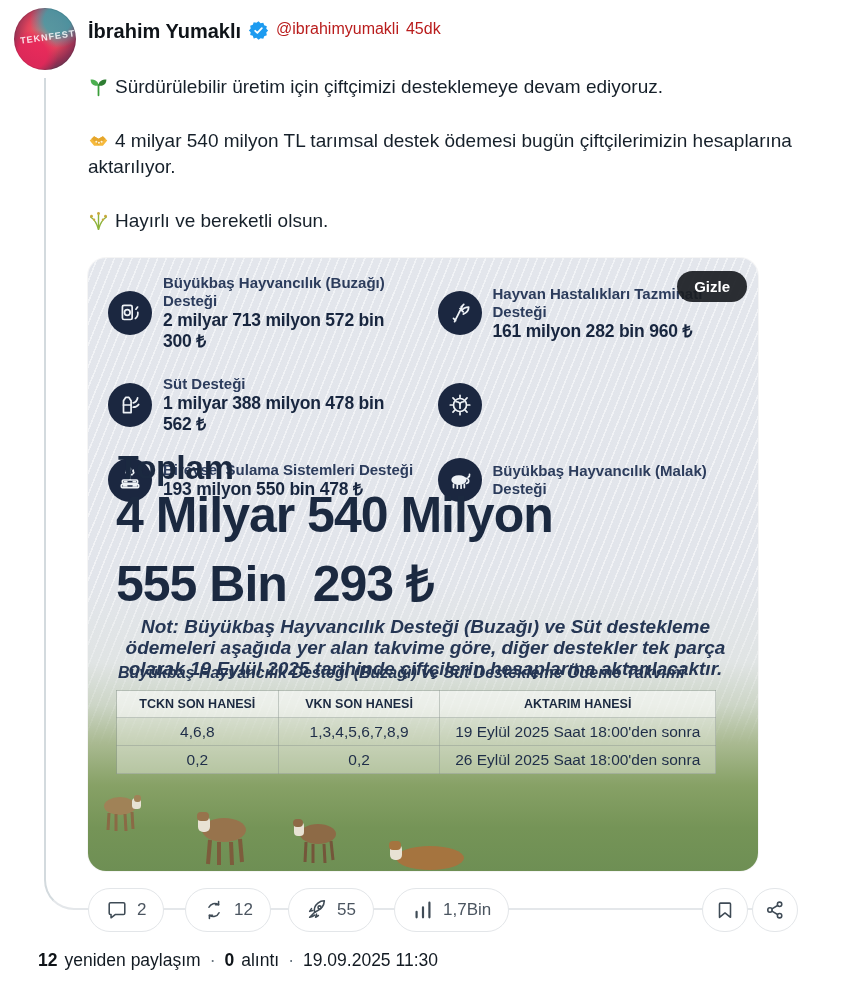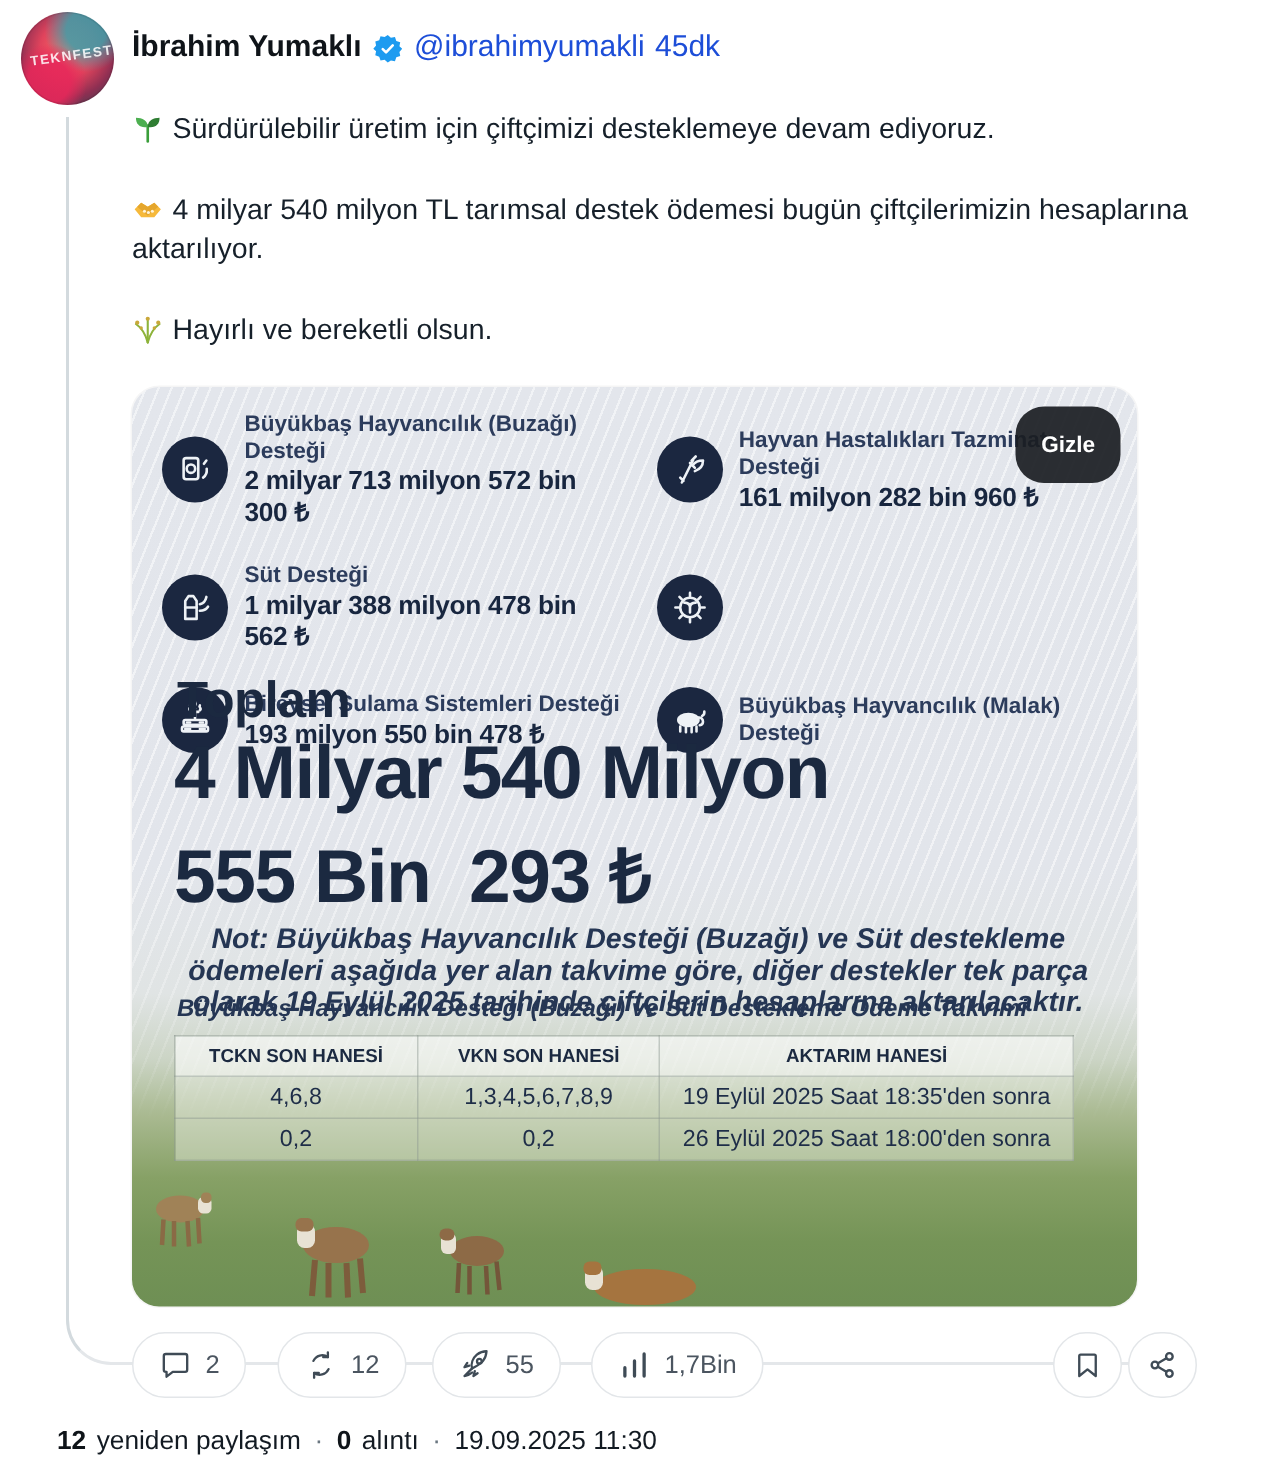--- a/index.html
+++ b/index.html
@@ -16,24 +16,24 @@
   
   .avatar {
     position:absolute; left:14px; top:8px; width:62px; height:62px; border-radius:50%;
     background:
       radial-gradient(circle at 30% 75%, rgba(230,40,90,.9) 0 22%, transparent 40%),
       radial-gradient(circle at 70% 20%, rgba(60,160,170,.85) 0 20%, transparent 42%),
       radial-gradient(circle at 50% 40%, #ff6f68 0%, #e0435c 38%, #8e2f52 66%, #27454f 100%);
     box-shadow: inset 0 0 0 1px rgba(0,0,0,.08);
   }
   .avatar .av-txt{ position:absolute; left:6px; top:24px; font-size:9px; font-weight:bold; color:rgba(255,255,255,.85); letter-spacing:1px; transform:rotate(-8deg);}
-  .header { position:absolute; left:88px; top:20px; display:flex; align-items:flex-end; gap:7px; white-space:nowrap; }
+  .header { position:absolute; left:88px; top:20px; display:flex; align-items:flex-start; gap:7px; white-space:nowrap; }
   .name { font-size:20px; font-weight:bold; color:#0f1419; }
   .badge { width:21px; height:21px; display:inline-block; }
-  .handle, .time { font-size:20px; color:#1d4ed8; }
+  .handle, .time { font-size:16px; color:#b91c1c; }
 
   
   .tweet-text { position:absolute; left:88px; top:74px; width:722px; color:#16202a; font-size:19px; line-height:26px; }
   .tweet-text p { margin:0 0 28px 0; }
   .emoji { display:inline-block; width:21px; height:21px; vertical-align:-4px; margin-right:6px; }
 
   
   .media {
     position:absolute; left:88px; top:258px; width:670px; height:613px;
     border-radius:18px; overflow:hidden; cursor:pointer;
@@ -46,21 +46,21 @@
     content:""; position:absolute; inset:0; pointer-events:none;
     background:repeating-linear-gradient(112deg,
       rgba(255,255,255,.5) 0px, rgba(255,255,255,.5) 1.5px,
       rgba(255,255,255,0) 1.5px, rgba(255,255,255,0) 8px);
     -webkit-mask-image:linear-gradient(#000 52%, transparent 80%);
     mask-image:linear-gradient(#000 52%, transparent 80%);
   }
   .hide-btn {
     position:absolute; top:13px; right:11px; z-index:5;
     background:rgba(26,29,34,.92); color:#fff; font-size:15px; font-weight:bold;
-    padding:17px 17px; border:none; border-radius:19px; cursor:pointer;
+    padding:7px 17px; border:none; border-radius:19px; cursor:pointer;
   }
 
   .supports { position:absolute; left:20px; top:16px; width:636px; z-index:2;
     display:grid; grid-template-columns:1fr 1fr; column-gap:10px; row-gap:13px;gap:23px; }
   .support-item { display:flex; align-items:center; gap:11px; }
   .support-icon { flex:0 0 44px; width:44px; height:44px; border-radius:50%; background:#1b2740;
     display:flex; align-items:center; justify-content:center; }
   .support-icon svg { width:26px; height:26px; stroke:#eef2f6; fill:none; stroke-width:1.6; stroke-linecap:round; stroke-linejoin:round; }
   .support-title { font-size:15px; font-weight:600; color:#2c3c5c; line-height:18px; }
   .support-amount { font-size:17.5px; font-weight:800; color:#18263f; line-height:21px; letter-spacing:-.2px; }
@@ -254,21 +254,21 @@
       <tr>
         <th class="col-tckn">TCKN SON HANESİ</th>
         <th class="col-vkn">VKN SON HANESİ</th>
         <th class="col-date">AKTARIM HANESİ</th>
       </tr>
     </thead>
     <tbody>
       <tr>
         <td>4,6,8</td>
         <td>1,3,4,5,6,7,8,9</td>
-        <td>19 Eylül 2025 Saat 18:35'den sonra</td>
+        <td>19 Eylül 2025 Saat 18:00'den sonra</td>
       </tr>
       <tr>
         <td>0,2</td>
         <td>0,2</td>
         <td>26 Eylül 2025 Saat 18:00'den sonra</td>
       </tr>
     </tbody>
   </table>
 
   <svg class="cow" style="left:6px; top:528px;" width="56" height="50" viewBox="0 0 56 50">

